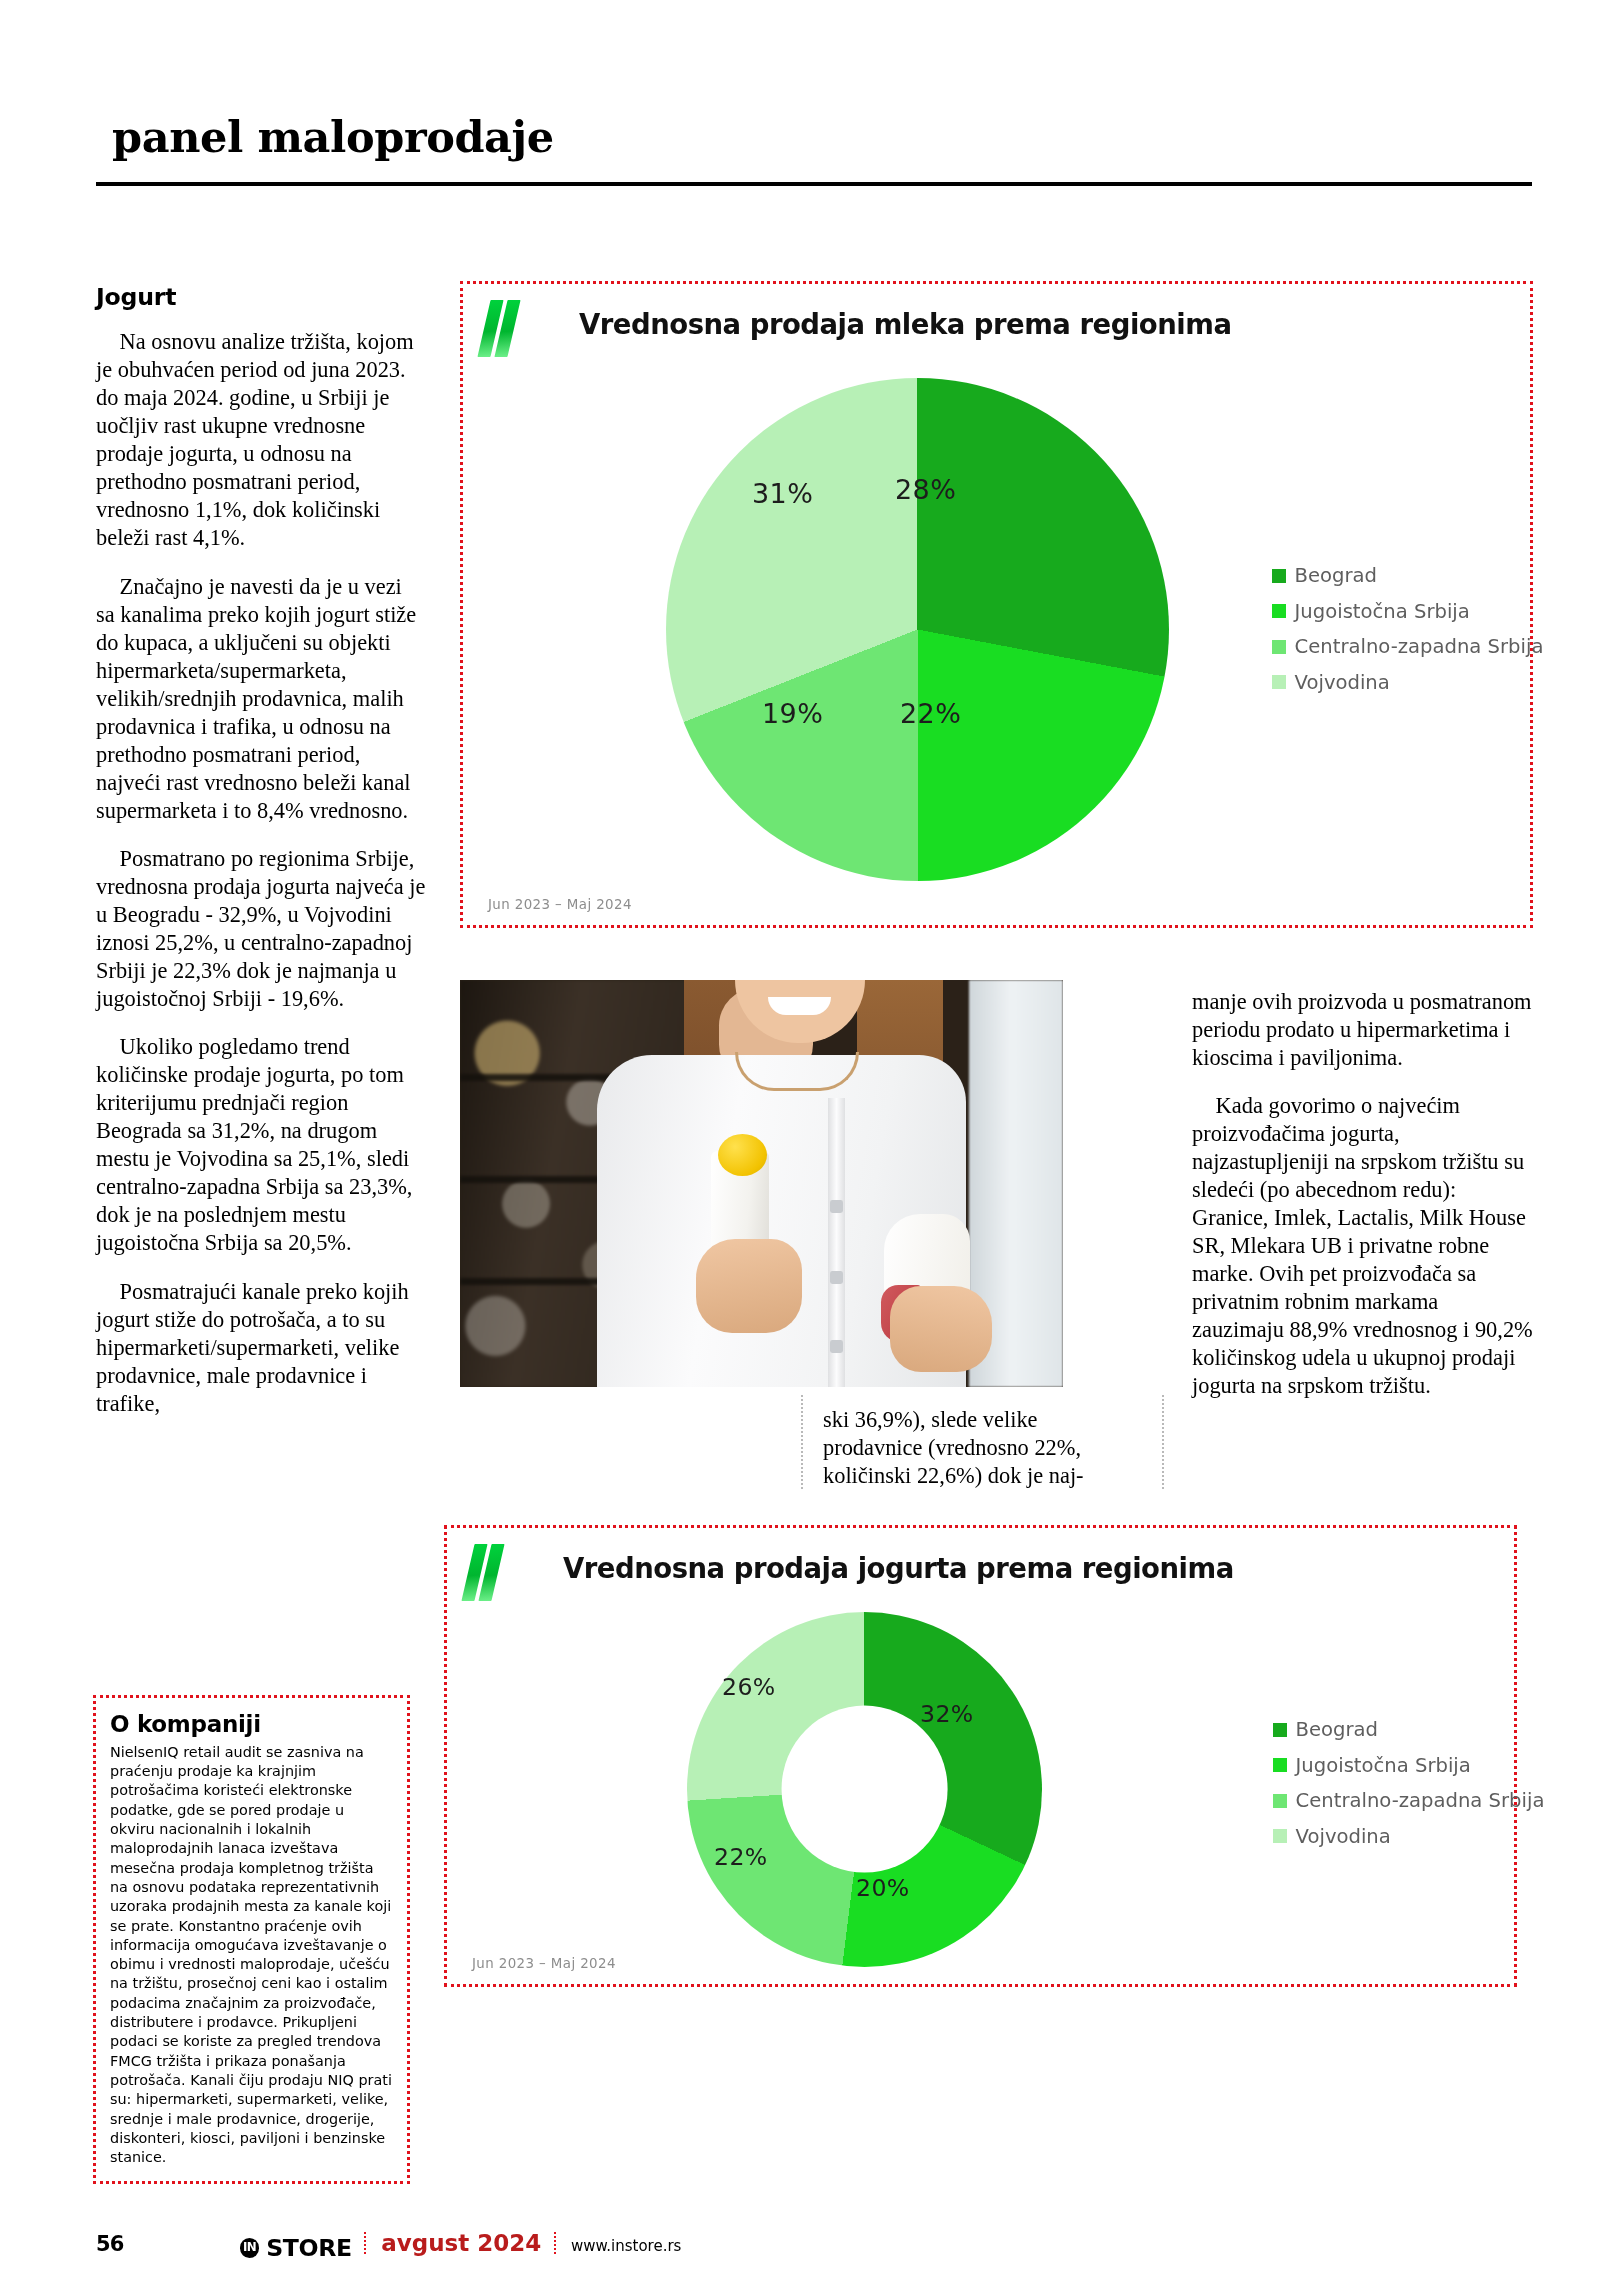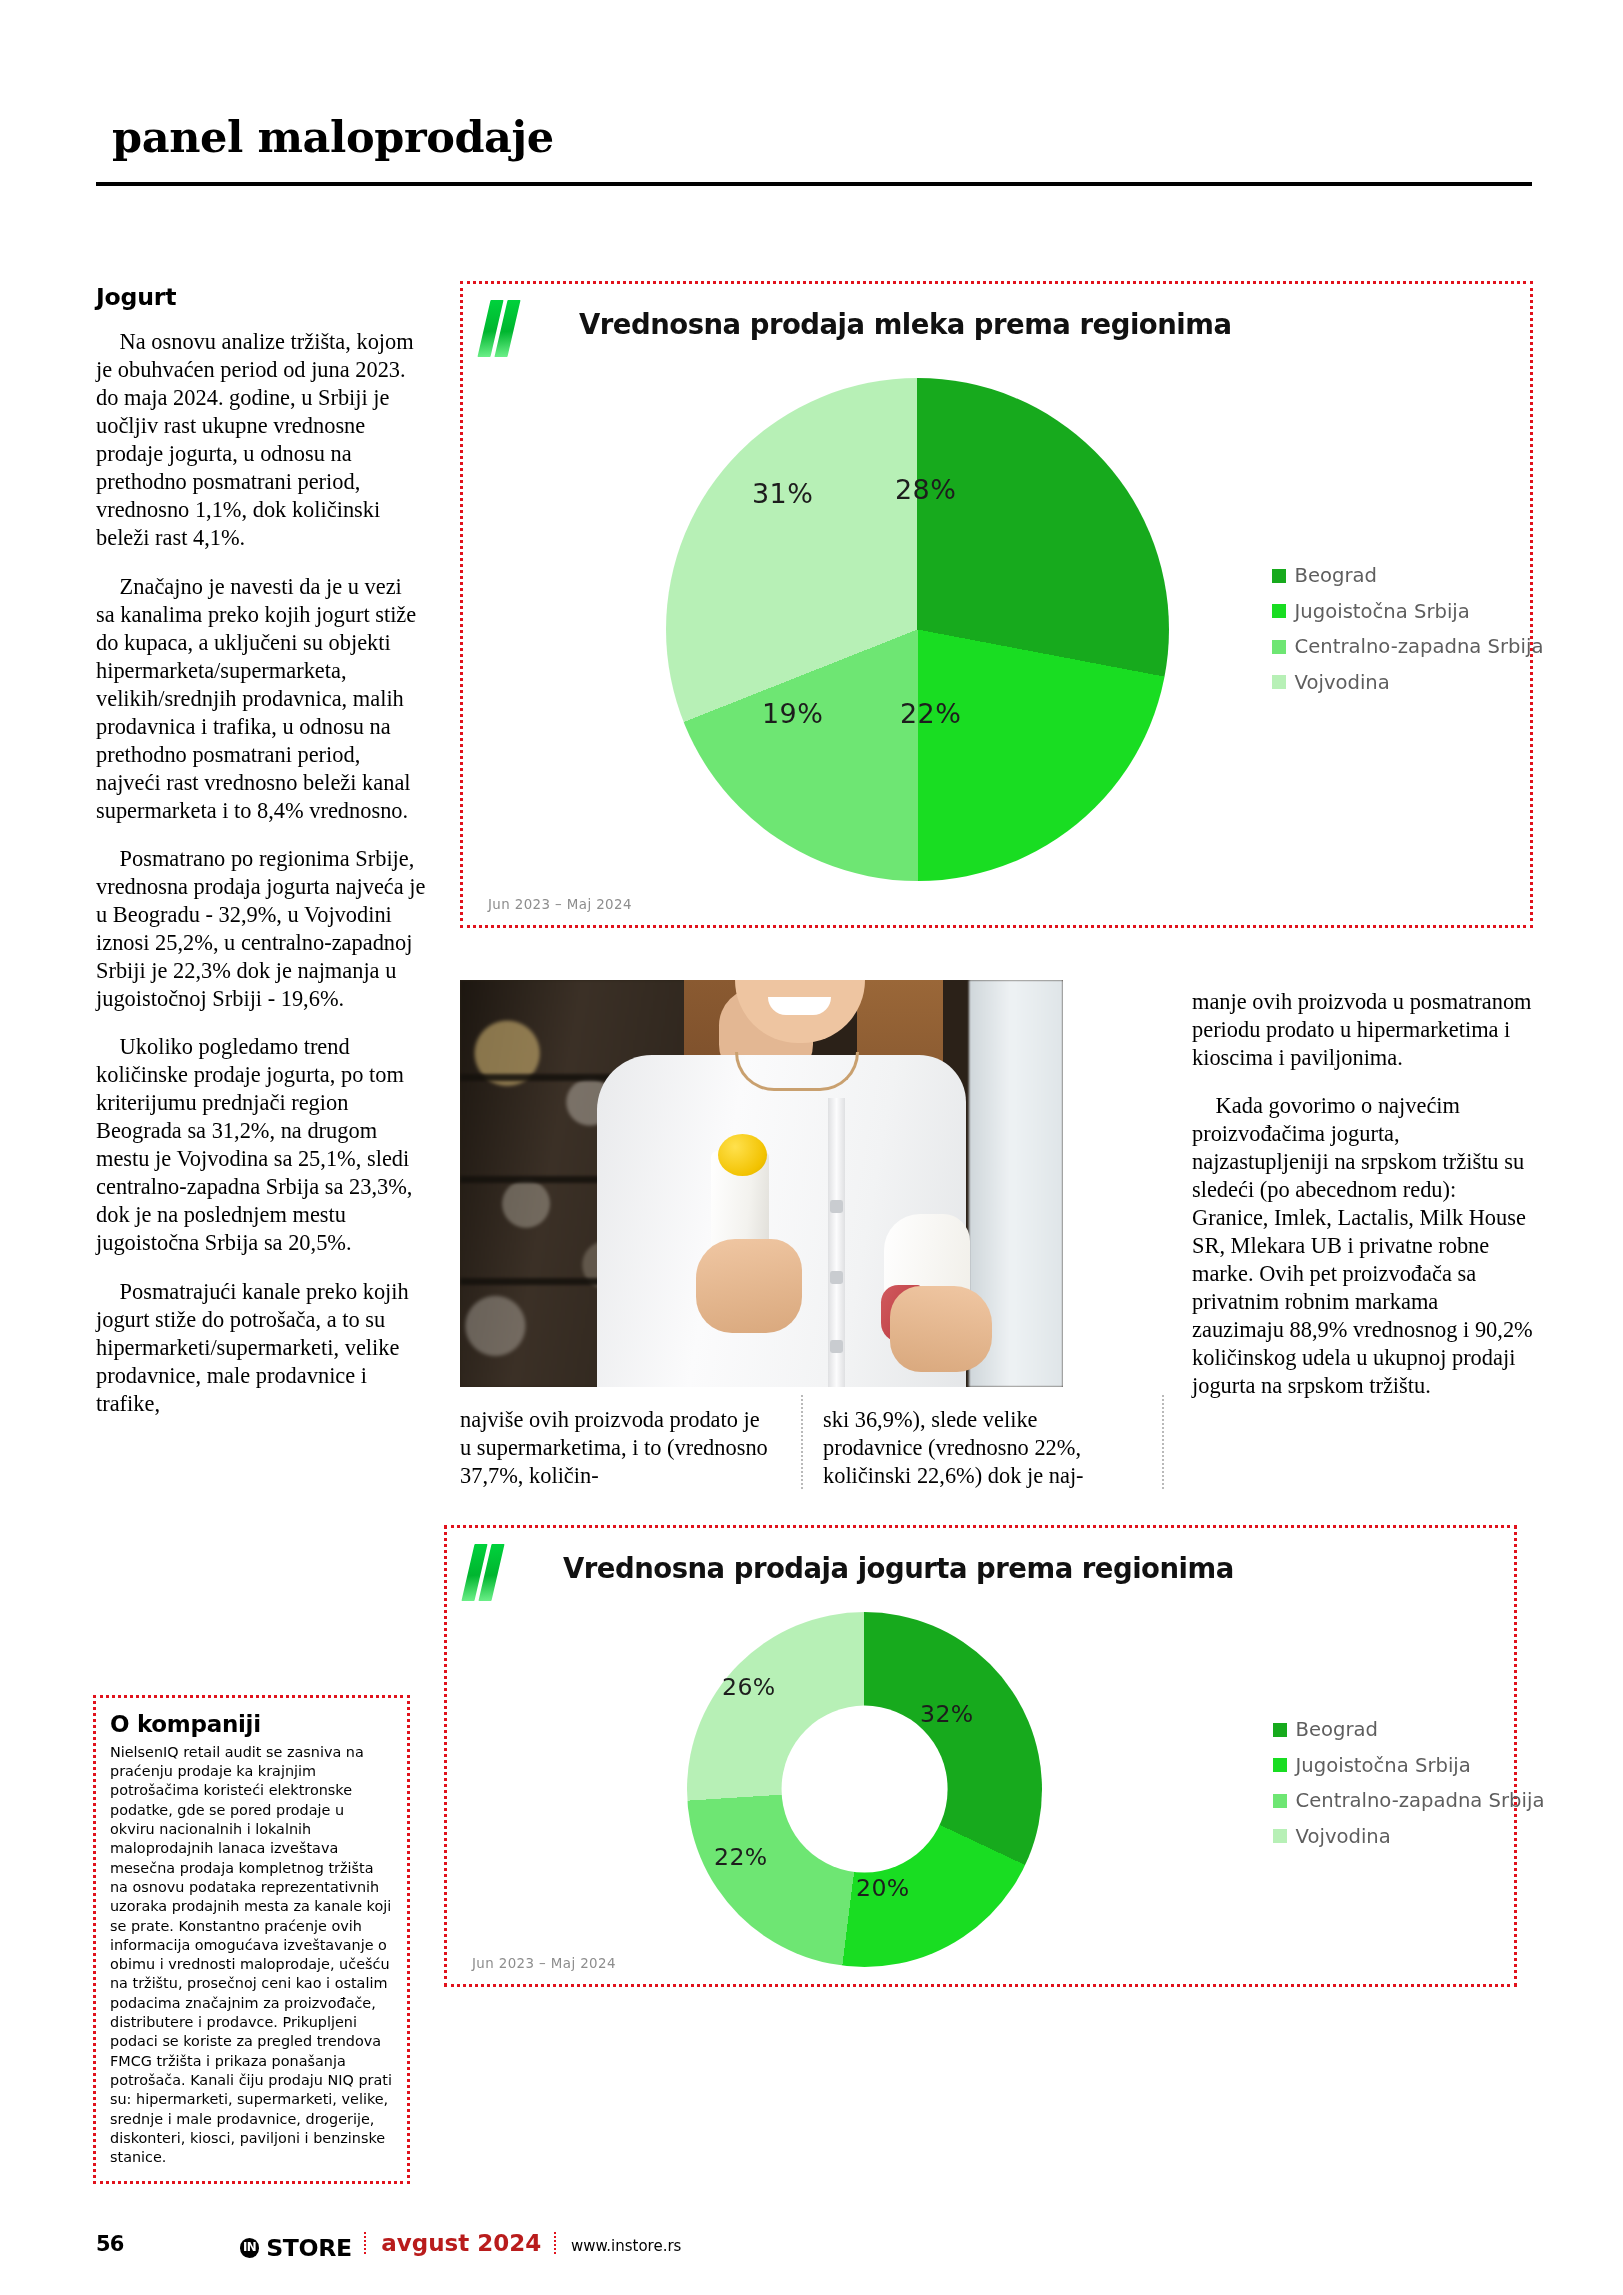--- a/index.html
+++ b/index.html
@@ -482,21 +482,20 @@
     <div class="bottle"></div>
     <div class="cap"></div>
     <div class="hand-l"></div>
     <div class="yog"></div>
     <div class="yog-band"></div>
     <div class="hand-r"></div>
   </div>
 
   <div class="mid-divider" id="mid-div-1"></div>
   <div class="mid-divider" id="mid-div-2"></div>
-  <div class="mid-cap" id="mid-cap-a">najviše ovih proizvoda prodato je u supermarketima, i to (vrednosno 37,7%, količin-</div>
   <div class="mid-cap" id="mid-cap-b">ski 36,9%), slede velike prodavnice (vrednosno 22%, količinski 22,6%) dok je naj-</div>
 
   <div class="col3">
     <p class="body-par" style="text-indent:0">manje ovih proizvoda u posmatranom periodu prodato u hipermarketima i kioscima i paviljonima.</p>
     <p class="body-par">Kada govorimo o najvećim proizvođačima jogurta, najzastupljeniji na srpskom tržištu su sledeći (po abecednom redu): Granice, Imlek, Lactalis, Milk House SR, Mlekara UB i privatne robne marke. Ovih pet proizvođača sa privatnim robnim markama zauzimaju 88,9% vrednosnog i 90,2% količinskog udela u ukupnoj prodaji jogurta na srpskom tržištu.</p>
   </div>
 
   <div class="chart-panel" id="chart-panel-yog">
     <div class="niq-logo">
       <span class="bar b1"></span>

